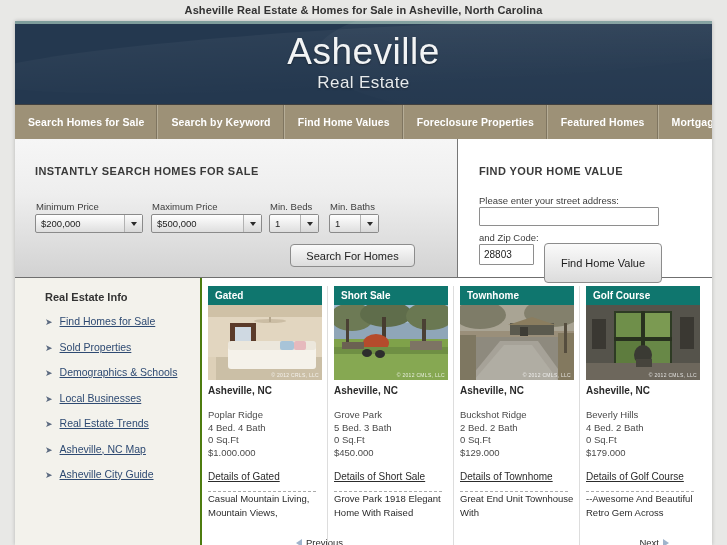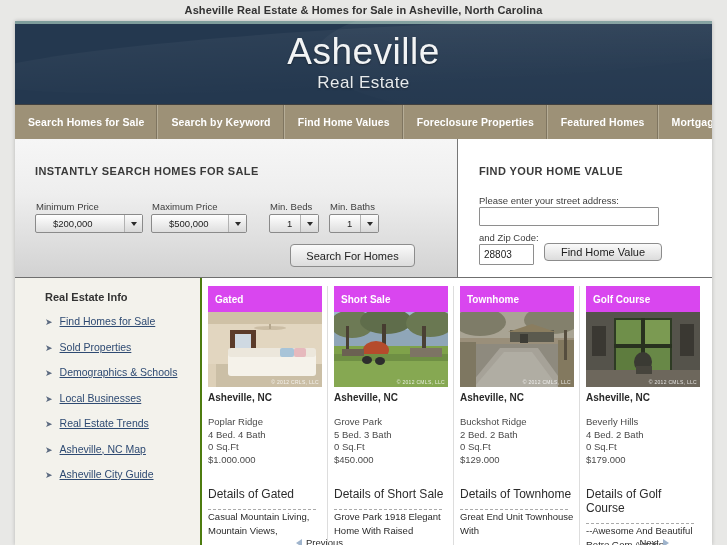--- a/index.html
+++ b/index.html
@@ -99,21 +99,20 @@
   }
 
   
   .sel{
     position:absolute;height:19px;
     background:linear-gradient(to bottom,#ffffff,#dedede);
     border:1px solid #8a8a8a;border-radius:2px;
     display:flex;align-items:center;
     font-size:9.5px;color:#222;cursor:pointer;
     box-sizing:border-box;
-    padding-left:12px;
   }
   .sel .val{padding-left:5px;flex:1;white-space:nowrap;overflow:hidden;}
   .sel .arw{
     width:17px;height:17px;margin-right:0px;
     border-left:1px solid #b2b2b2;
     display:flex;align-items:center;justify-content:center;
     background:linear-gradient(to bottom,#fcfcfc,#d8d8d8);
   }
   .sel .arw i{
     display:block;width:0;height:0;border-left:3.5px solid transparent;
@@ -158,41 +157,41 @@
 
   
   .cards{
     flex:1;display:flex;padding:8px 0 0 6px;box-sizing:border-box;
     position:relative;
   }
   .card{
     width:114px;margin-right:12px;position:relative;
   }
   .card .badge{
-    height:26px;background:#d946ef;color:#fff;
+    height:19px;background:#0f766e;color:#fff;
     font-size:10px;font-weight:bold;
     display:flex;align-items:center;padding-left:7px;
     box-sizing:border-box;
   }
   .card .photo{
     width:114px;height:75px;display:block;position:relative;overflow:hidden;
   }
   .card .photo .wm{
     position:absolute;right:3px;bottom:2px;
     font-size:5px;color:rgba(255,255,255,.8);
     letter-spacing:.3px;white-space:nowrap;
   }
   .card .city{
     font-size:10px;font-weight:bold;color:#2a2a2a;
     margin-top:5px;margin-bottom:13px;
   }
   .card .meta{font-size:9.5px;color:#4a4a4a;line-height:12.5px;}
   .card .details{
-    margin-top:21px;font-size:12px;color:#2c2c2c;
-    cursor:pointer;display:inline-block;
+    margin-top:12px;font-size:10px;color:#2c2c2c;
+    text-decoration:underline;cursor:pointer;display:inline-block;
   }
   .card .dash{
     margin-top:7px;border-top:1px dashed #aaa;width:108px;
   }
   .card .desc{
     font-size:9.5px;color:#2a2a2a;line-height:13.5px;
   }
   .card .vline{
     position:absolute;right:-6px;top:0;width:1px;height:262px;
     background:#dddddd;
@@ -253,21 +252,21 @@
 
         <div class="lbl" style="left:21px;top:62px;">Minimum Price</div>
         <div class="sel" style="left:20px;top:75px;width:108px;">
           <span class="val">$200,000</span>
           <span class="arw">
               <i></i>
             </span>
         </div>
 
         <div class="lbl" style="left:137px;top:62px;">Maximum Price</div>
-        <div class="sel" style="left:136px;top:75px;width:96px;">
+        <div class="sel" style="left:136px;top:75px;width:111px;">
           <span class="val">$500,000</span>
           <span class="arw">
               <i></i>
             </span>
         </div>
 
         <div class="lbl" style="left:255px;top:62px;">Min. Beds</div>
         <div class="sel" style="left:254px;top:75px;width:50px;">
           <span class="val">1</span>
           <span class="arw">
@@ -288,21 +287,21 @@
 
       <div class="right">
         <div class="sect-title" style="left:21px;top:26px;">FIND YOUR HOME VALUE</div>
 
         <div class="lbl" style="left:21px;top:56px;">Please enter your street address:</div>
         <input class="txtin" style="left: 21px; top: 68px; width: 180px; height: 19px;" type="text" value="">
 
         <div class="lbl" style="left:21px;top:93px;">and Zip Code:</div>
         <input class="txtin" style="left: 21px; top: 105px; width: 55px; height: 21px;" type="text" value="28803">
 
-        <div class="btn" style="left:86px;top:104px;width:118px;height:18px;">Find Home Value</div>
+        <div class="btn" style="left:86px;top:104px;width:118px;height:40px;">Find Home Value</div>
       </div>
     </div>
 
     <div class="content">
 
       <div class="sidebar">
         <div class="sb-title">Real Estate Info</div>
 
         <div class="sb-item">
           <span class="ar">➤</span>

